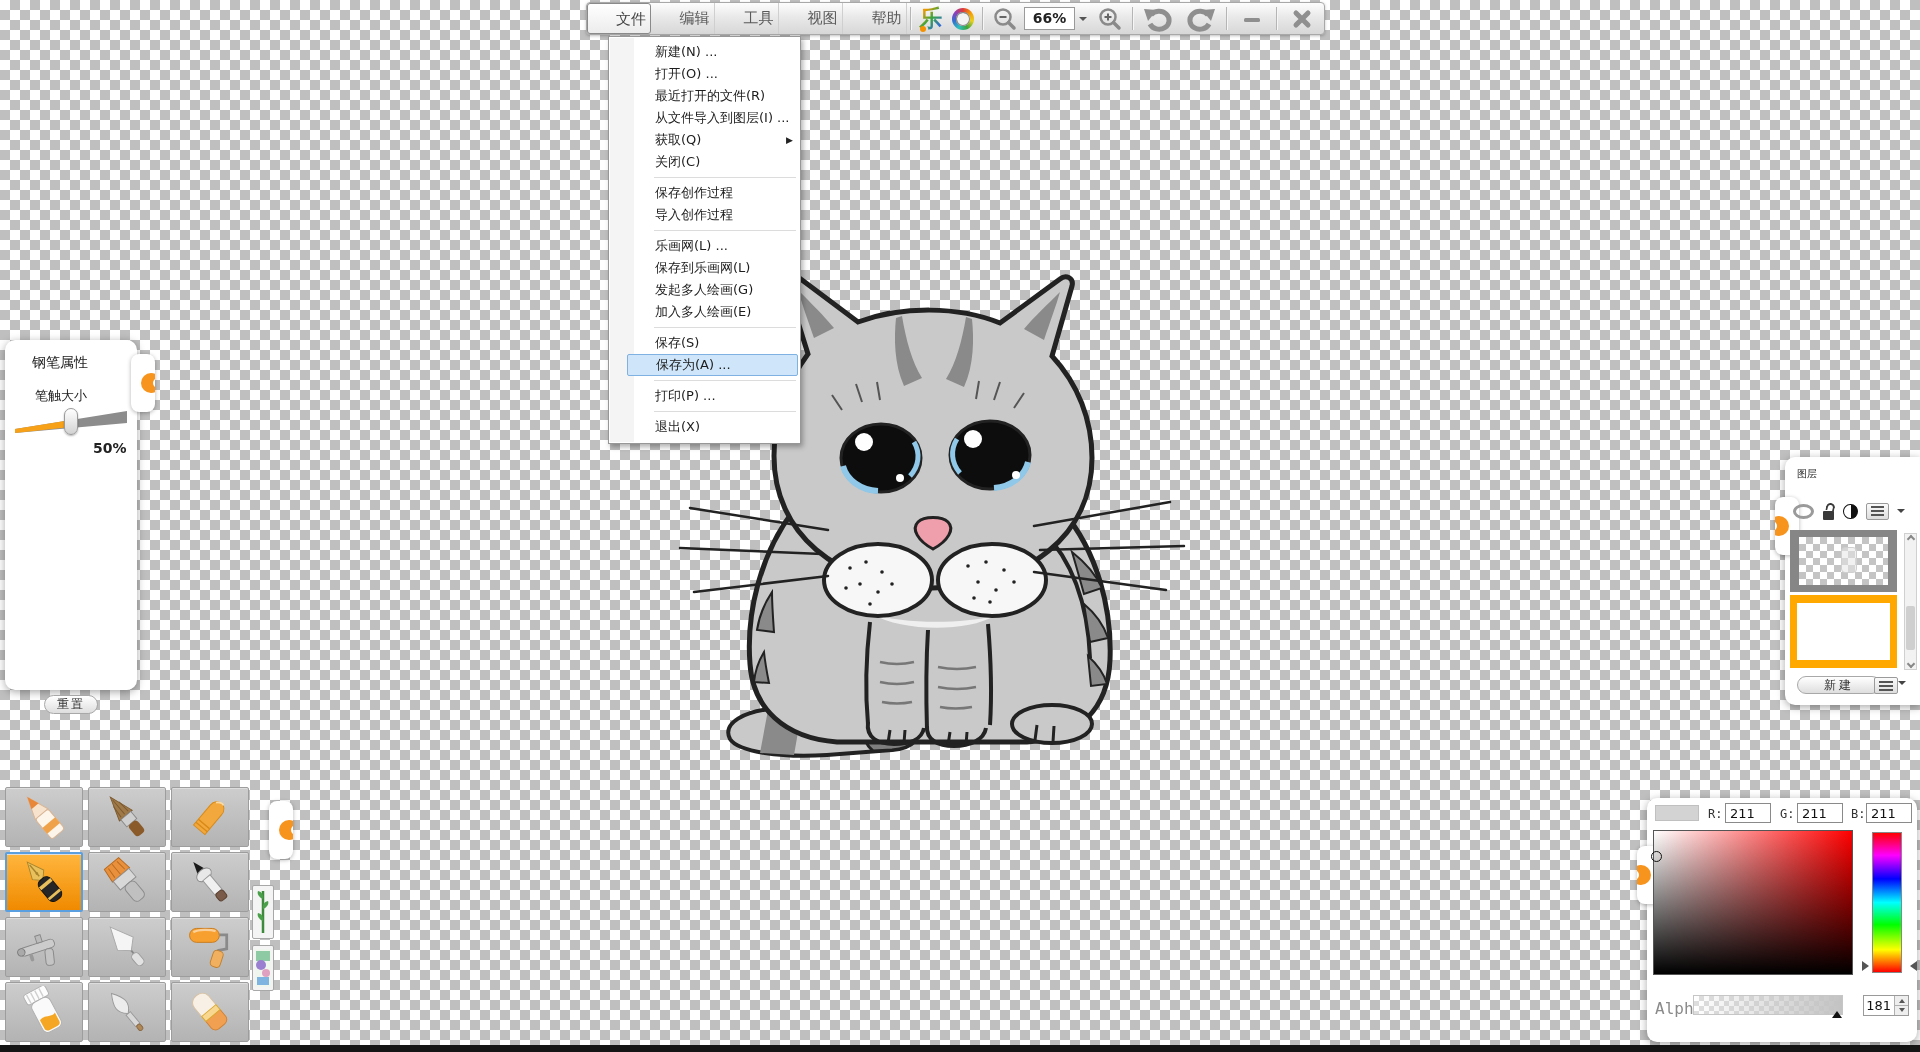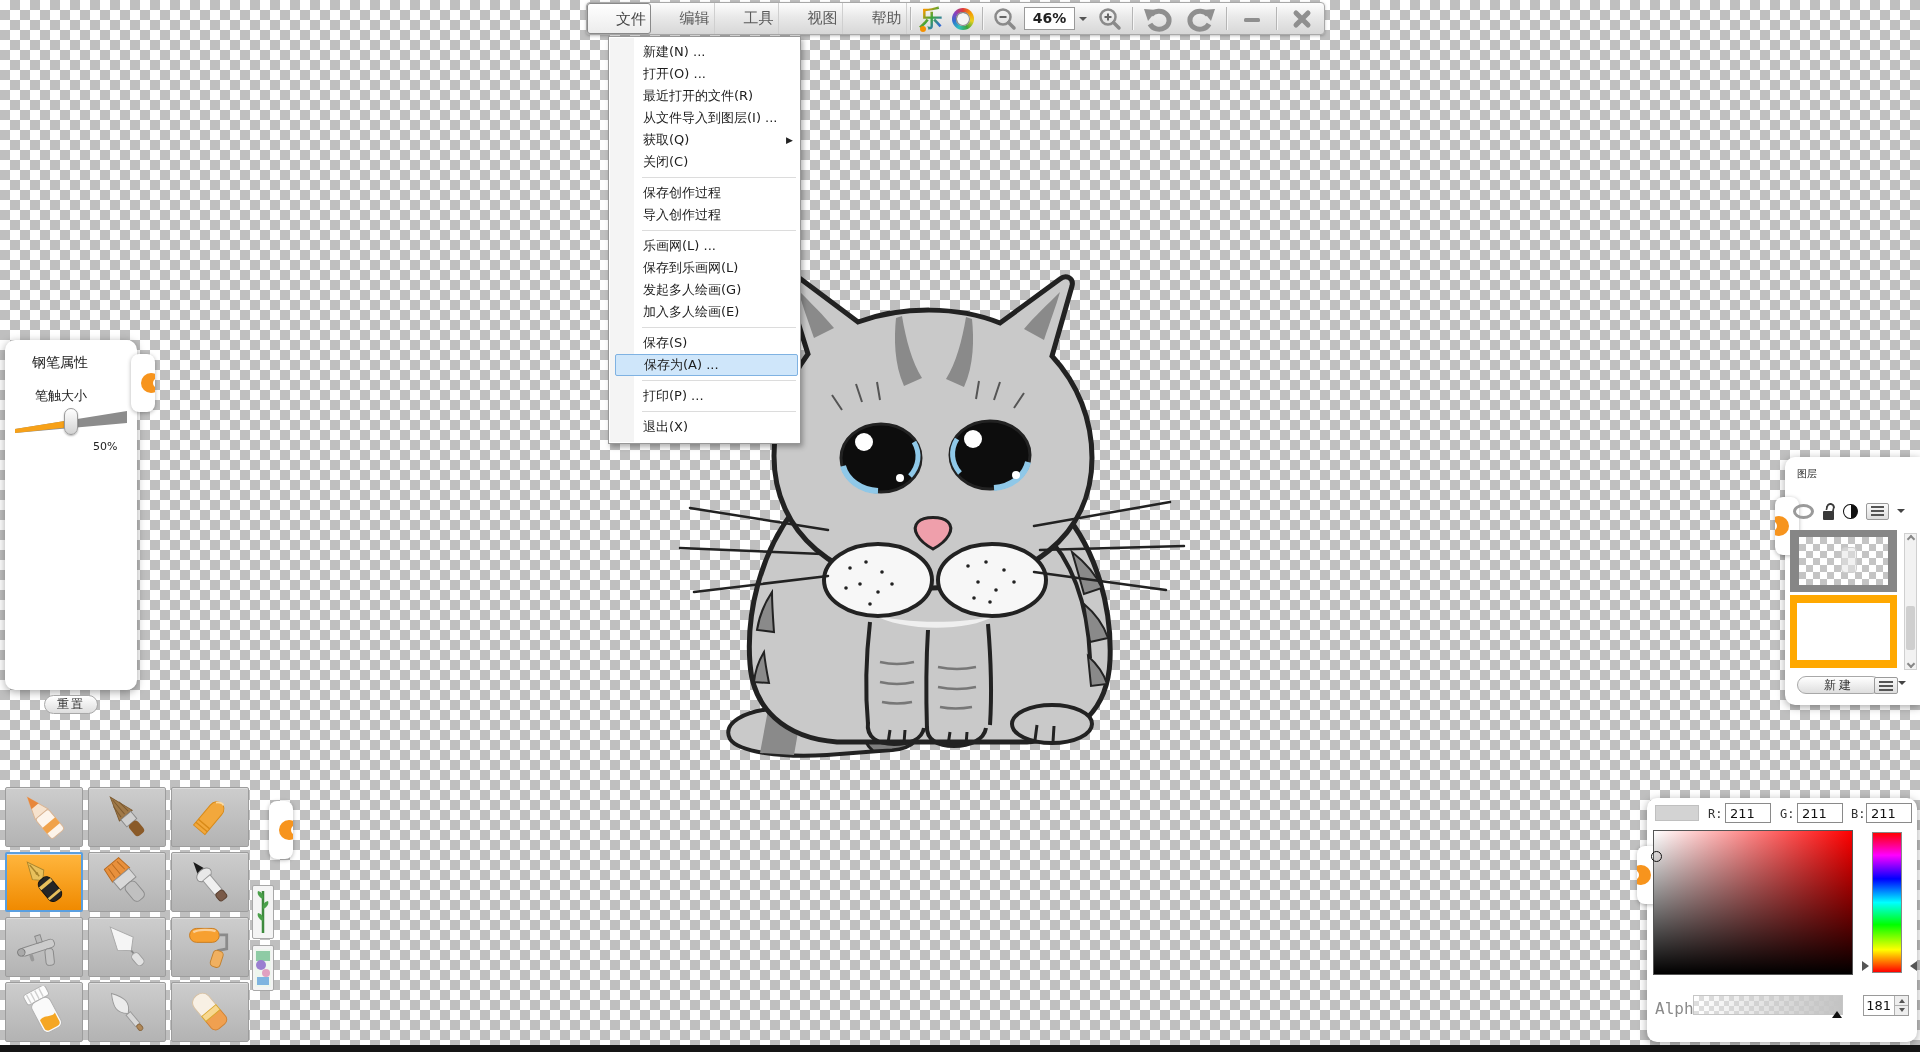--- a/index.html
+++ b/index.html
@@ -34,21 +34,21 @@
     background:conic-gradient(#e03a3a,#f59a00,#e8d020,#3aa53a,#2fbfc0,#2f6fd0,#8a3fbf,#e03a3a);
     position:relative; }
   .logo-globe::after { content:""; position:absolute; left:4px; top:4px; width:14px; height:14px; border-radius:50%;
     background:#f3f3f3; box-shadow:inset 0 0 0 1px #888, inset 0 5px 0 -4px #888, inset 5px 0 0 -4px #888; }
   .zoom-box { width:52px; height:23px; margin-top:4px; background:#fff; border:1px solid #9a9a9a;
     font-size:14px; font-weight:bold; color:#222; text-align:center; line-height:21px; }
   .dd-arrow { width:0; height:0; border:4px solid transparent; border-top-color:#555; margin:4px 4px 0 4px; align-self:center; }
 
   
   .file-menu { left:608px; top:36px; width:193px; z-index:40; background:#fff;
-    border:1px solid #979797; box-shadow:2px 3px 5px rgba(0,0,0,.3); padding:4px 0 5px 4px; }
+    border:1px solid #979797; box-shadow:2px 3px 5px rgba(0,0,0,.3); padding:4px 0 5px 16px; }
   .fm-gutter { position:absolute; left:1px; top:1px; bottom:1px; width:24px; background:#f4f4f4; }
   .fm-item { position:relative; height:22px; line-height:22px; padding-left:30px; font-size:13px; color:#1d1d1d; cursor:default; }
   .fm-item.hl { margin:0 2px; padding-left:28px; background:var(--hl-bg,#cfe6fa); border:1px solid var(--hl-bd,#7fb2e2); border-radius:2px; line-height:20px; }
   .fm-arrow { position:absolute; right:7px; top:0; font-size:9px; color:#222; }
   .fm-sep { height:1px; background:#dcdcdc; margin:4px 4px 4px 29px; }
 
   
   .panel { background:#fff; border-radius:10px; box-shadow:0 2px 8px rgba(0,0,0,.35); z-index:20; }
   .handle-tab { position:absolute; width:24px; height:58px; background:#fff; border-radius:8px; box-shadow:0 1px 4px rgba(0,0,0,.3); overflow:hidden; }
   .handle-c { position:absolute; top:50%; margin-top:-10px; width:20px; height:20px; border-radius:50%; background:var(--accent,#f7941d); }
@@ -56,21 +56,21 @@
   .handle-right .handle-c { right:-6px; } .handle-right .handle-c::after { right:-2px; }
   .handle-left  .handle-c { left:-6px; }  .handle-left  .handle-c::after { left:-2px; }
 
   
   .pen-panel { left:5px; top:340px; width:132px; height:350px; }
   .pen-title { position:absolute; left:27px; top:14px; font-size:14px; color:#222; }
   .pen-size-label { position:absolute; left:30px; top:47px; font-size:13px; color:#222; }
   .pen-slider { position:absolute; left:10px; top:68px; width:112px; height:28px; }
   .pen-handle { position:absolute; left:49px; top:0px; width:14px; height:27px; border-radius:7px;
     background:linear-gradient(#ffffff,#d2d2d2); border:1px solid #9a9a9a; box-shadow:0 1px 2px rgba(0,0,0,.3); }
-  .pen-size-value { position:absolute; left:88px; top:100px; font-size:11px; color:#222; }
+  .pen-size-value { position:absolute; left:88px; top:100px; font-size:14px; color:#222;font-weight:bold; }
   .pill-btn { position:absolute; border:1px solid #a8a8a8; border-radius:10px; background:linear-gradient(#ffffff,#dedede);
     font-size:12px; color:#333; text-align:center; cursor:default; }
   .pen-reset { left:39px; top:314px; width:54px; height:19px; line-height:17px; letter-spacing:2px;margin-top:41px; }
 
   
   .brush-wrap { left:5px; top:787px; width:290px; height:258px; z-index:20; }
   .brush-grid { position:absolute; left:0; top:0; width:244px; display:grid;
     grid-template-columns:78px 78px 78px; grid-auto-rows:60px; gap:5px; }
   .tile { background:linear-gradient(#cdcdcd,#b3b3b3); border:1px solid #9d9d9d; border-radius:2px;
     box-shadow:inset 0 1px 0 #ddd; display:flex; align-items:center; justify-content:center; cursor:default; }
@@ -245,21 +245,21 @@
       <span class="logo-globe"></span>
     </div>
     <div class="tb-sep"></div>
     <div class="tb-btn" style="width:38px">
       <svg width="26" height="26" viewBox="0 0 26 26">
         <circle cx="11" cy="11" r="7.5" fill="none" stroke="#8a8a8a" stroke-width="2.5"></circle>
         <line x1="16.5" y1="16.5" x2="22" y2="22" stroke="#8a8a8a" stroke-width="3.5" stroke-linecap="round"></line>
         <line x1="7.5" y1="11" x2="14.5" y2="11" stroke="#666" stroke-width="2"></line>
       </svg>
     </div>
-    <div class="zoom-box">46%</div>
+    <div class="zoom-box">66%</div>
     <div style="display:flex">
         <span class="dd-arrow"></span>
       </div>
     <div class="tb-btn" style="width:38px">
       <svg width="26" height="26" viewBox="0 0 26 26">
         <circle cx="11" cy="11" r="7.5" fill="none" stroke="#8a8a8a" stroke-width="2.5"></circle>
         <line x1="16.5" y1="16.5" x2="22" y2="22" stroke="#8a8a8a" stroke-width="3.5" stroke-linecap="round"></line>
         <line x1="7.5" y1="11" x2="14.5" y2="11" stroke="#666" stroke-width="2"></line>
         <line x1="11" y1="7.5" x2="11" y2="14.5" stroke="#666" stroke-width="2"></line>
       </svg>

